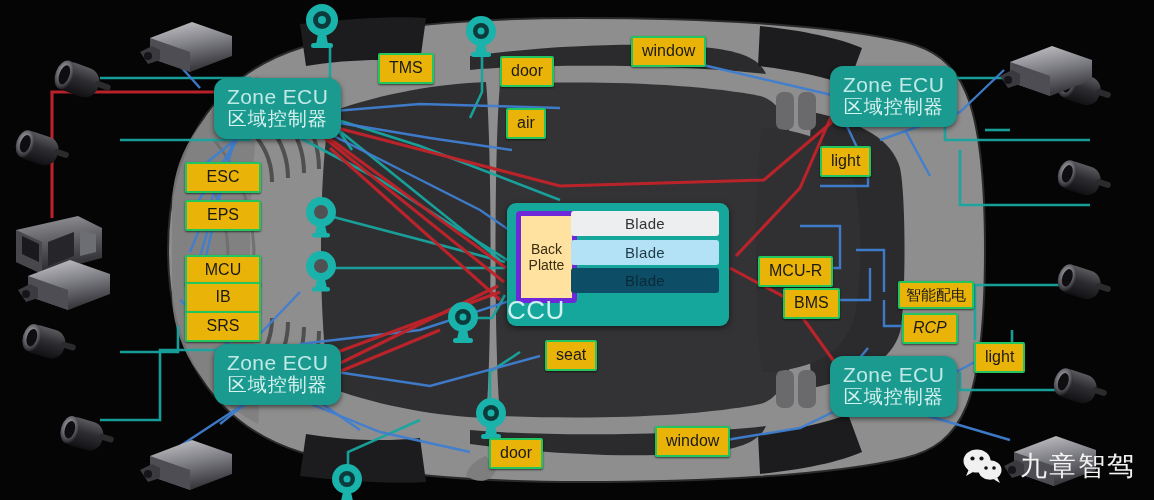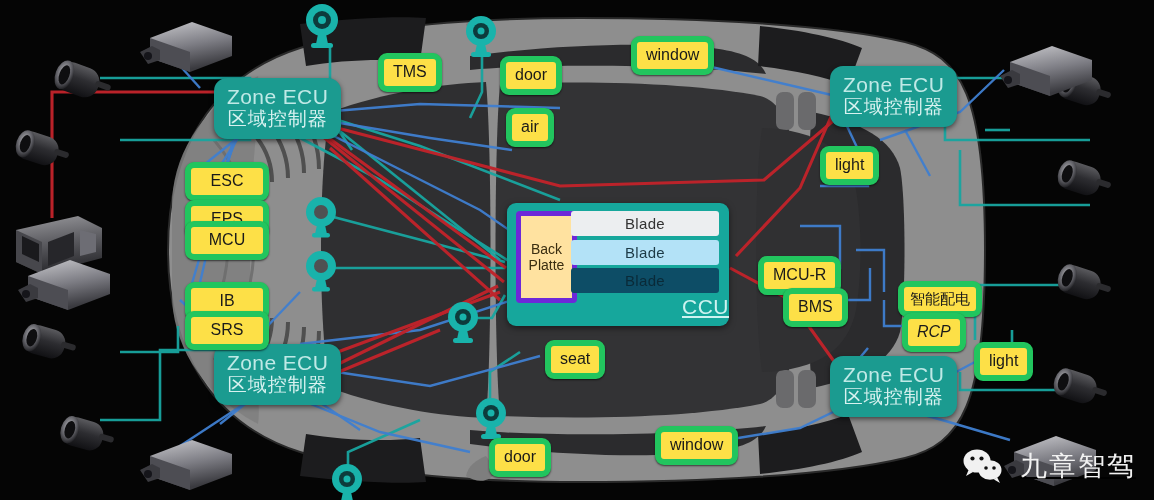--- a/index.html
+++ b/index.html
@@ -4,22 +4,22 @@
 <style>
   html,body{margin:0;padding:0;background:#000;}
   #stage{
     position:relative;width:1154px;height:500px;background:#050505;
     overflow:hidden;font-family:"Liberation Sans",sans-serif;
   }
   #svgroot{position:absolute;left:0;top:0;width:1154px;height:500px;}
 
   
   .tag{
-    position:absolute;background:#fde047;color:#1a1a1a;
-    border:6px solid #22c55e;border-radius:9px;
+    position:absolute;background:#eab308;color:#1a1a1a;
+    border:2px solid #22c55e;border-radius:2px;
     font-family:"Liberation Sans",sans-serif;
     font-size:16px;line-height:1;
     padding:5px 9px 6px 9px;
     white-space:nowrap;
     display:flex;align-items:center;justify-content:center;
     box-shadow:0 1px 2px rgba(0,0,0,.6);
   }
   .tag.cn{font-size:15px;padding:4px 6px 5px 6px;}
 
   
@@ -53,27 +53,27 @@
     position:absolute;left:64px;top:8px;width:148px;height:82px;
     display:flex;flex-direction:column;justify-content:space-between;
   }
   #ccu .blade{
     height:25px;border-radius:3px;
     display:flex;align-items:center;justify-content:center;
     font-size:15px;letter-spacing:.3px;
   }
   #ccu .ccu-label{
     position:absolute;left:0;top:92px;width:100%;
-    text-align:right;color:#cdf3f0;font-size:21px;letter-spacing:.5px;text-decoration:underline;
+    text-align:left;color:#cdf3f0;font-size:26px;letter-spacing:.5px;
   }
 
   
   #watermark{
     position:absolute;right:18px;bottom:16px;
-    display:flex;align-items:flex-end;gap:16px;text-decoration:underline;
+    display:flex;align-items:flex-end;gap:16px;
   }
   #watermark .wm-text{
     color:#f2f2f2;font-size:27px;letter-spacing:2px;
     font-family:"Liberation Sans",sans-serif;
   }
 </style>
 </head>
 <body>
 
 <div id="stage">
@@ -444,21 +444,21 @@
     <div class="cn">区域控制器</div>
   </div>
 
   <div class="zone" style="left:830px;top:356px;">
     <div class="en">Zone ECU</div>
     <div class="cn">区域控制器</div>
   </div>
 
   <div class="tag" style="left:185px;top:162px;width:54px;text-align:center;">ESC</div>
   <div class="tag" style="left:185px;top:200px;width:54px;">EPS</div>
-  <div class="tag" style="left:185px;top:221px;width:54px;">MCU</div>
+  <div class="tag" style="left:185px;top:255px;width:54px;">MCU</div>
   <div class="tag" style="left:185px;top:282px;width:54px;">IB</div>
   <div class="tag" style="left:185px;top:311px;width:54px;">SRS</div>
 
   <div class="tag" style="left:378px;top:53px;">TMS</div>
   <div class="tag" style="left:500px;top:56px;">door</div>
   <div class="tag" style="left:506px;top:108px;">air</div>
 
   <div class="tag" style="left:631px;top:36px;">window</div>
   <div class="tag" style="left:820px;top:146px;">light</div>
 

